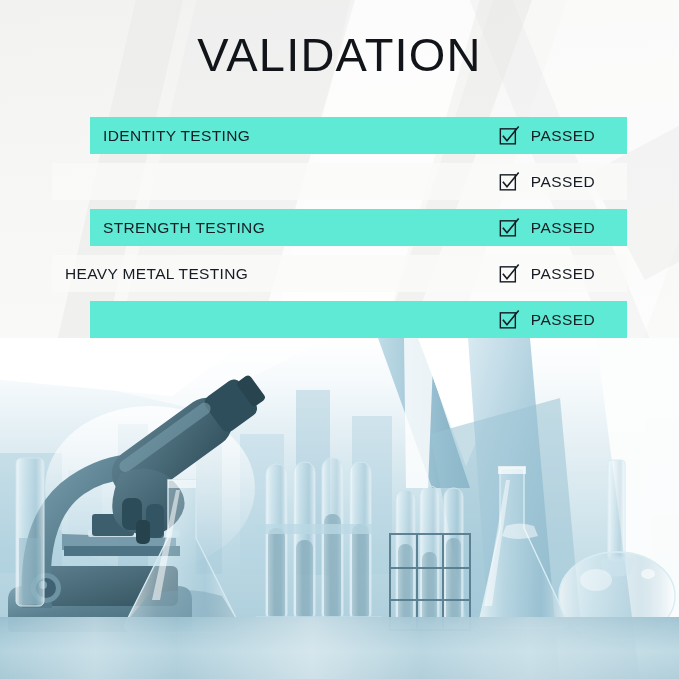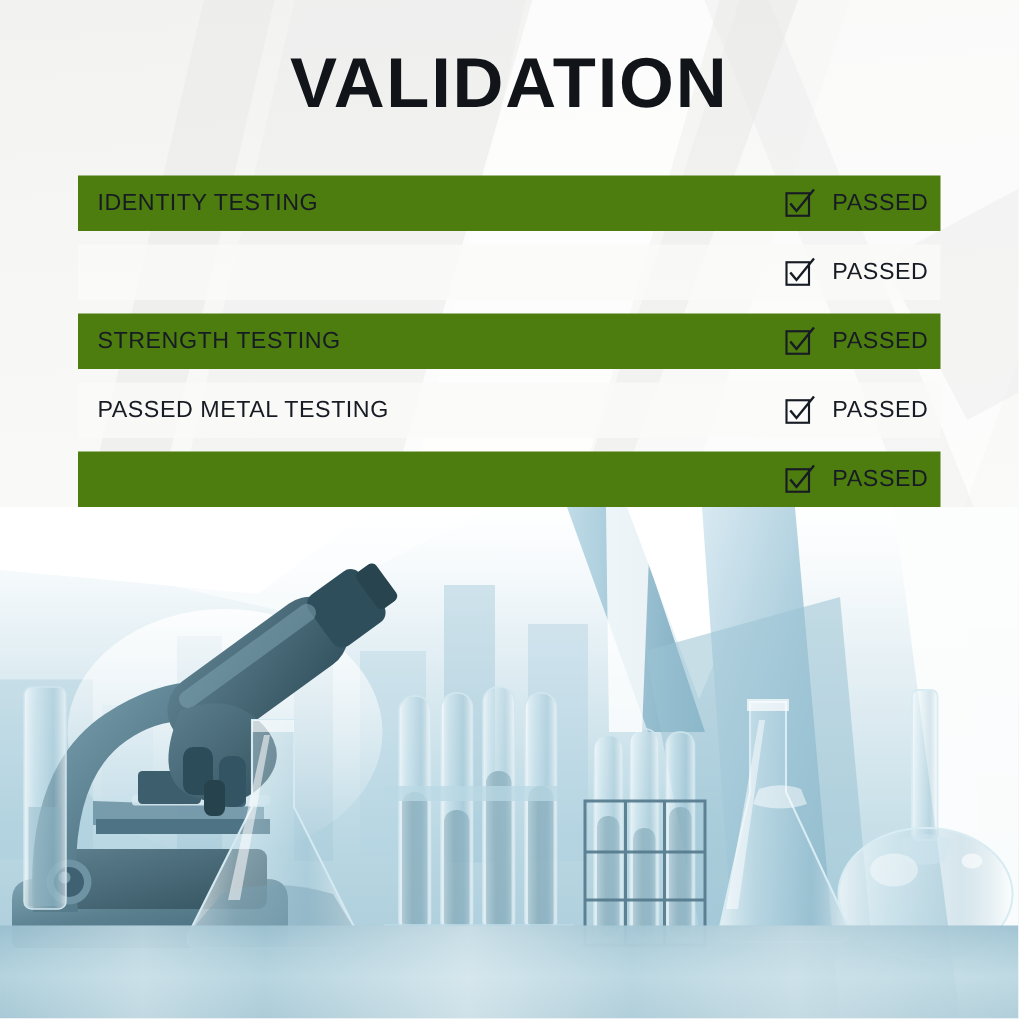--- a/index.html
+++ b/index.html
@@ -36,21 +36,21 @@
     background: #e9e9e8;
   }
 
   
   .title {
     position: absolute;
     left: 0; top: 27px;
     width: 679px;
     text-align: center;
     font-size: 47px;
-    font-weight: bold;
+    font-weight: normal;
     letter-spacing: 1.2px;
     color: #111418;
     line-height: 56px;
     white-space: nowrap;
   }
 
   
   .rows {
     position: absolute;
     left: 52px;
@@ -59,39 +59,40 @@
   }
   .row {
     position: relative;
     height: 37px;
     margin-bottom: 9px;
     display: flex;
     align-items: center;
     box-sizing: border-box;
   }
   .row.shaded {
-    background: #4d7c0f;
+    background: #5eead4;
+    margin-left: 38px;
   }
   .row.plain {
     background: rgba(250,250,249,0.80);
   }
   .row-label {
     flex: 0 0 auto;
     padding-left: 13px;
     font-size: 15.5px;
     letter-spacing: .35px;
     color: #171c24;
     white-space: nowrap;
   }
   .row-spacer { flex: 1 1 auto; }
   .row-status {
     flex: 0 0 auto;
     display: flex;
     align-items: center;
-    padding-right: 8px;
+    padding-right: 32px;
   }
   .check-icon {
     width: 20px;
     height: 20px;
     display: block;
     margin-right: 12px;
     overflow: visible;
   }
   .status-text {
     font-size: 15.5px;
@@ -190,21 +191,21 @@
       <div class="row-status">
         <svg class="check-icon" viewBox="0 0 24 24">
           <rect x="1.6" y="3.4" width="18" height="18" fill="none" stroke="#171c24" stroke-width="1.7"></rect>
           <path d="M5.2 12.3 L9.6 17.6 L23 1.2" fill="none" stroke="#171c24" stroke-width="1.9" stroke-linecap="square"></path>
         </svg>
         <span class="status-text">PASSED</span>
       </div>
     </div>
 
     <div class="row plain">
-      <div class="row-label">PASSED METAL TESTING</div>
+      <div class="row-label">HEAVY METAL TESTING</div>
       <div class="row-spacer"></div>
       <div class="row-status">
         <svg class="check-icon" viewBox="0 0 24 24">
           <rect x="1.6" y="3.4" width="18" height="18" fill="none" stroke="#171c24" stroke-width="1.7"></rect>
           <path d="M5.2 12.3 L9.6 17.6 L23 1.2" fill="none" stroke="#171c24" stroke-width="1.9" stroke-linecap="square"></path>
         </svg>
         <span class="status-text">PASSED</span>
       </div>
     </div>
 

